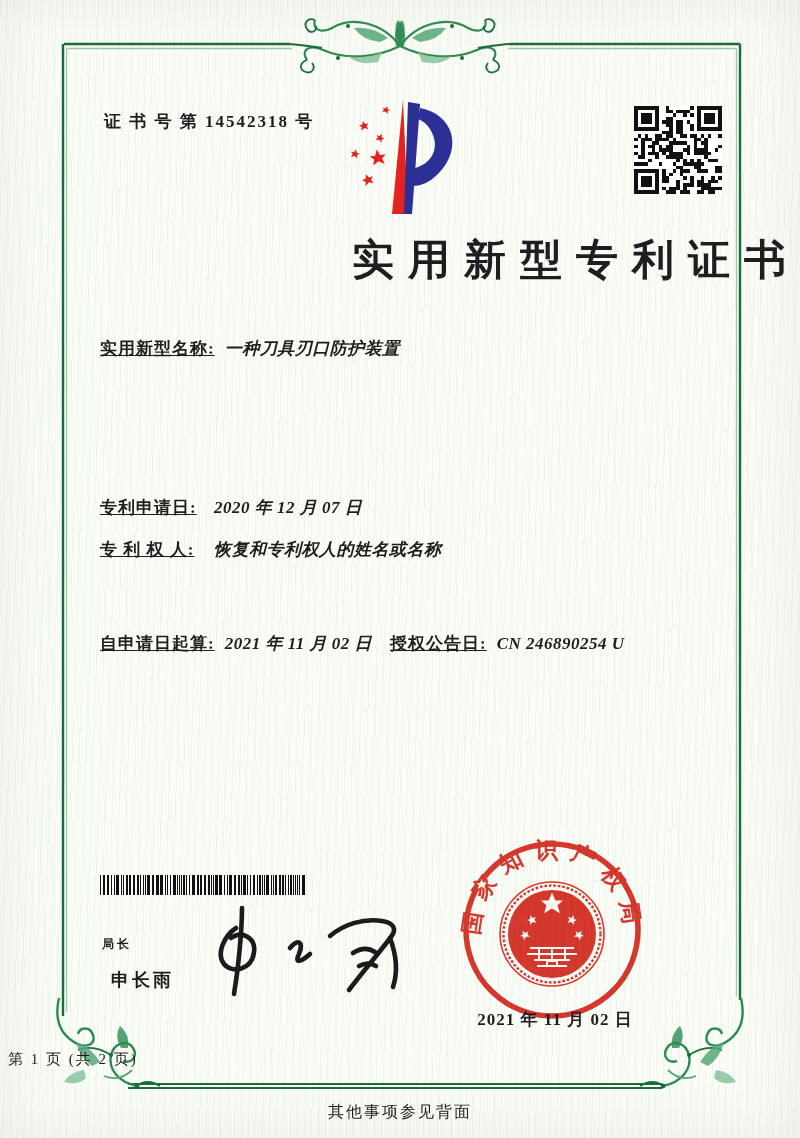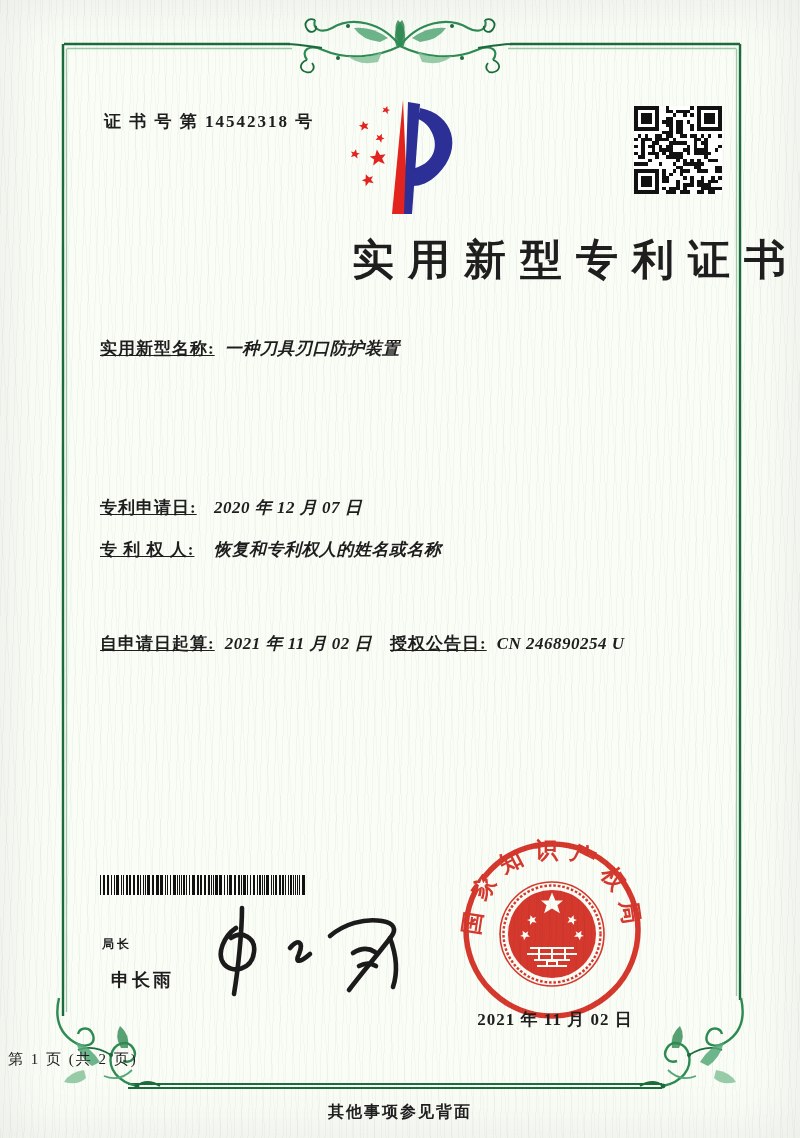--- a/index.html
+++ b/index.html
@@ -27,21 +27,21 @@
   .body-text{left:98px; top:668px; width:610px; font-size:16.5px; line-height:1.78;
     letter-spacing:0.4px;}
   .body-text p{margin:0; text-indent:2.1em;}
   .sig-title{left:102px; top:936px; font-size:12px; letter-spacing:3px; font-weight:600;}
   .sig-name{left:102px; top:968px; font-size:18px; letter-spacing:3px; font-weight:600;margin-left:9px;}
   .seal-wrap{left:457px; top:836px; width:190px; height:190px; mix-blend-mode:multiply; opacity:.93;}
   .seal-date{left:460px; top:1008px; width:190px; text-align:center; font-size:17px;
     font-weight:700; letter-spacing:1px;}
   .page-num{left:8px; top:1050px; width:100%; text-align:left; font-size:15px; letter-spacing:2px;}
   .footer-note{left:0; top:1102px; width:100%; text-align:center; font-size:16px;
-    letter-spacing:2px; font-weight:700;}
+    letter-spacing:2px; font-weight:400;}
   .qr{left:634px; top:106px;}
   .barcode{left:100px; top:875px;}
   .logo{left:340px; top:96px;}
   .signature{left:198px; top:898px;}
 </style>
 </head>
 <body>
 
 <div class="page">
 

